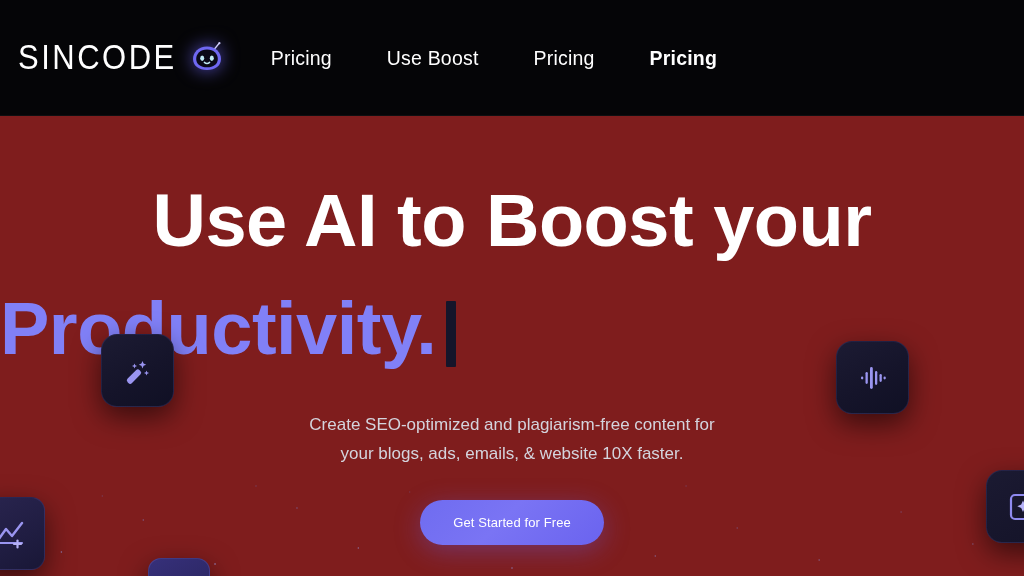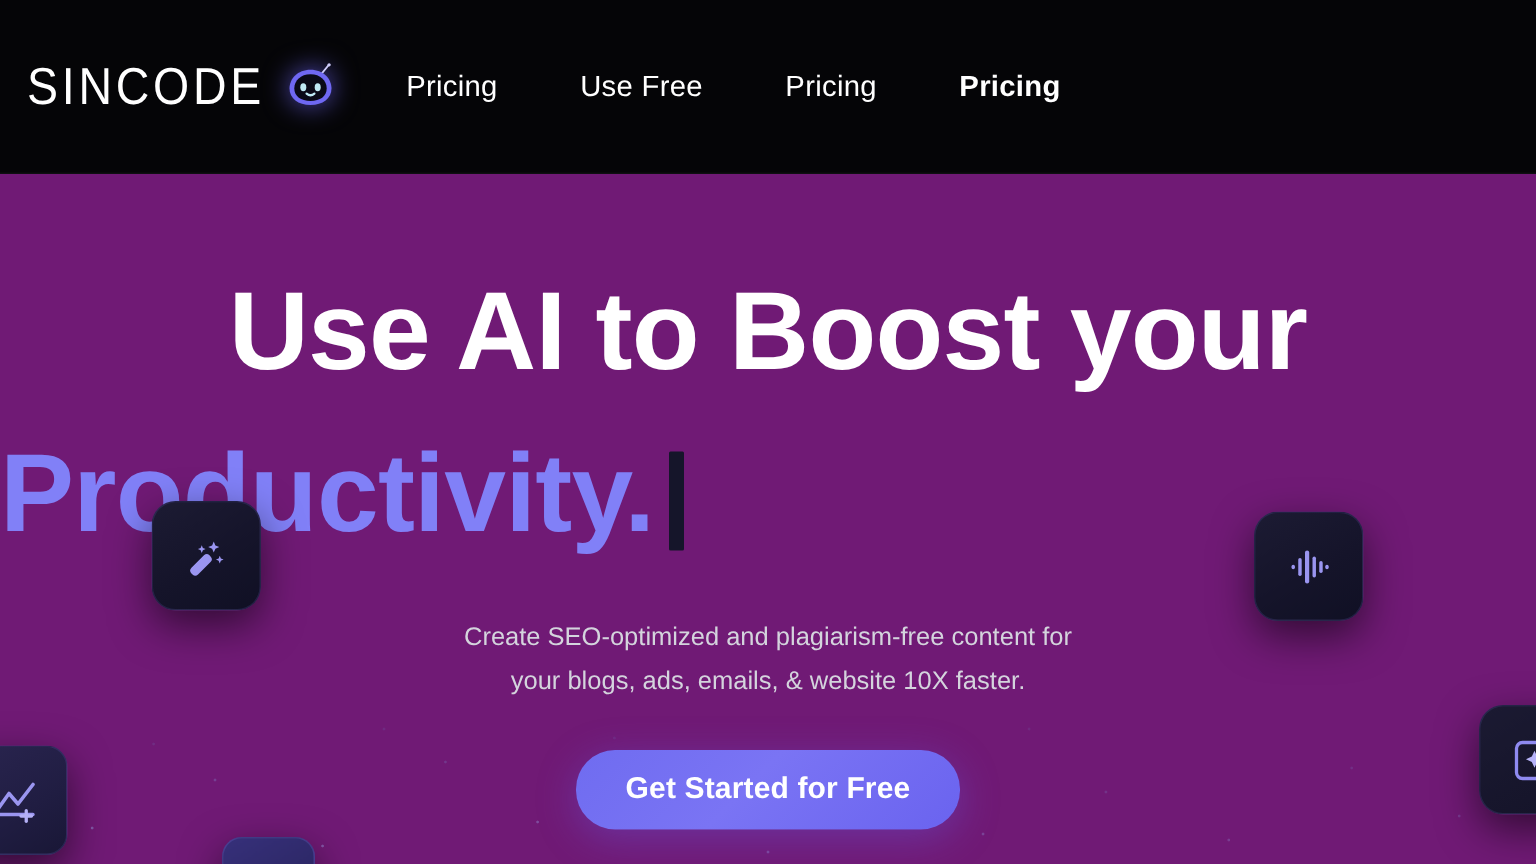--- a/index.html
+++ b/index.html
@@ -4,21 +4,21 @@
 <style>
   * { margin:0; padding:0; box-sizing:border-box; }
   html, body {
     width:1024px; height:576px;
     background:#000000;
     overflow:hidden;
     font-family:"Liberation Sans", sans-serif;
     -webkit-font-smoothing:antialiased;
   }
 
-  .page { position:relative; width:1024px; height:576px; background:#701a75; overflow:hidden; }
+  .page { position:relative; width:1024px; height:576px; background:#7f1d1d; overflow:hidden; }
 
   
   .starfield{
     position:absolute; left:0; bottom:0; width:1024px; height:200px;
     pointer-events:none; z-index:1; opacity:.9;
     background-image:
       radial-gradient(circle at 6% 88%, rgba(150,150,220,.55) 0.6px, transparent 1.2px),
       radial-gradient(circle at 14% 72%, rgba(130,130,200,.4) 0.6px, transparent 1.2px),
       radial-gradient(circle at 21% 94%, rgba(160,160,230,.5) 0.6px, transparent 1.2px),
       radial-gradient(circle at 29% 66%, rgba(120,120,190,.35) 0.6px, transparent 1.2px),
@@ -124,22 +124,22 @@
   }
 
   .cta-wrap{ position:absolute; top:384px; left:0; width:1024px; text-align:center; }
   .cta{
     display:inline-block;
     padding:15px 33px;
     border:0; outline:0;
     border-radius:26px;
     background:linear-gradient(135deg,#6f6cf0 0%,#7a74f4 45%,#6a63ef 100%);
     color:#ffffff;
-    font-size:20px;
-    font-weight:700;
+    font-size:13px;
+    font-weight:400;
     letter-spacing:.1px;
     cursor:pointer;
     font-family:"Liberation Sans",sans-serif;
     box-shadow:0 6px 26px rgba(104,96,240,.34);
   }
 
   
   .fcard{
     position:absolute;
     border-radius:16px;
@@ -180,21 +180,21 @@
           <path d="M18 9.5 C24.6 9.5 28.8 13.7 28.8 19 C28.8 24.2 24.4 27.3 18 27.3 C11.6 27.3 7.2 24.2 7.2 19 C7.2 13.7 11.4 9.5 18 9.5 Z" fill="#0a0a18"></path>
           <ellipse cx="13.2" cy="18.2" rx="2.0" ry="2.7" fill="#bfeaf5"></ellipse>
           <ellipse cx="22.8" cy="18.2" rx="2.0" ry="2.7" fill="#bfeaf5"></ellipse>
           <path d="M15.4 22.4 Q18 24.6 20.6 22.4" stroke="#bfeaf5" stroke-width="1.5" fill="none" stroke-linecap="round"></path>
         </svg>
       </div>
     </div>
 
     <div class="nav">
       <div class="nav-item">Pricing</div>
-      <div class="nav-item">Use Free</div>
+      <div class="nav-item">Use Boost</div>
       <div class="nav-item">Pricing</div>
       <div class="nav-item">Pricing</div>
     </div>
 
   </div>
 
   <div class="hero">
 
     <div class="headline">Use AI to Boost your</div>
 

